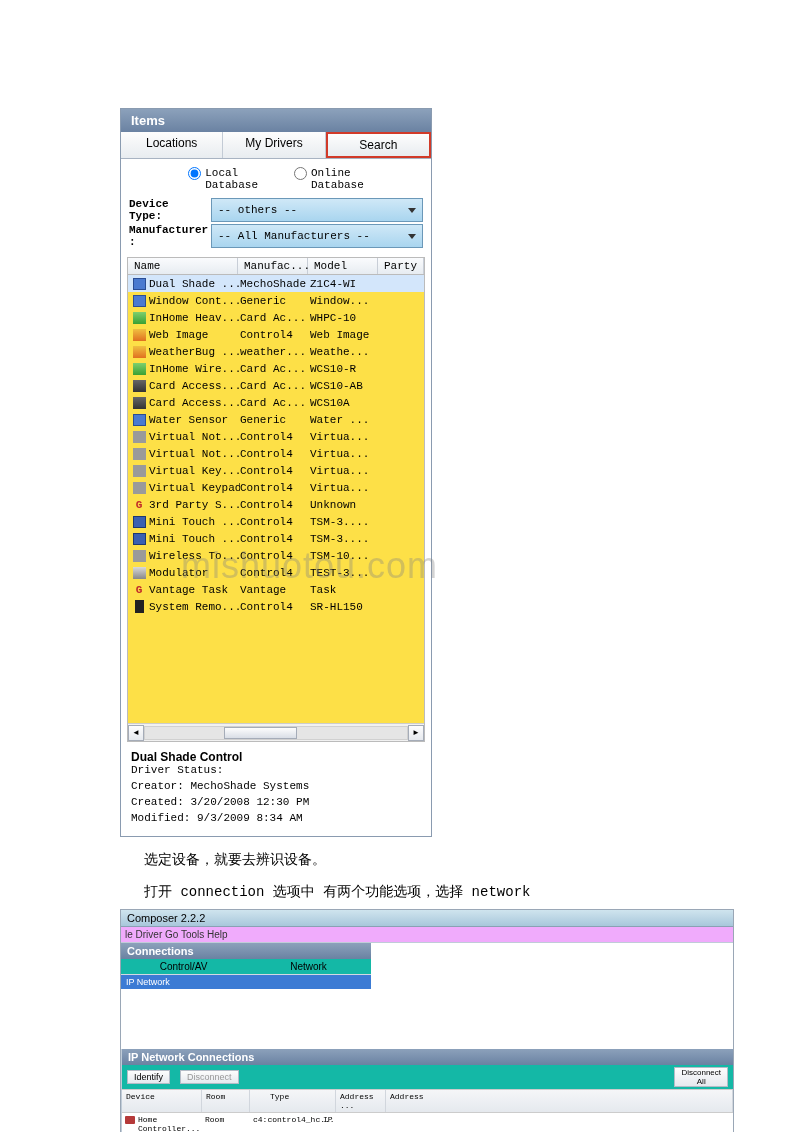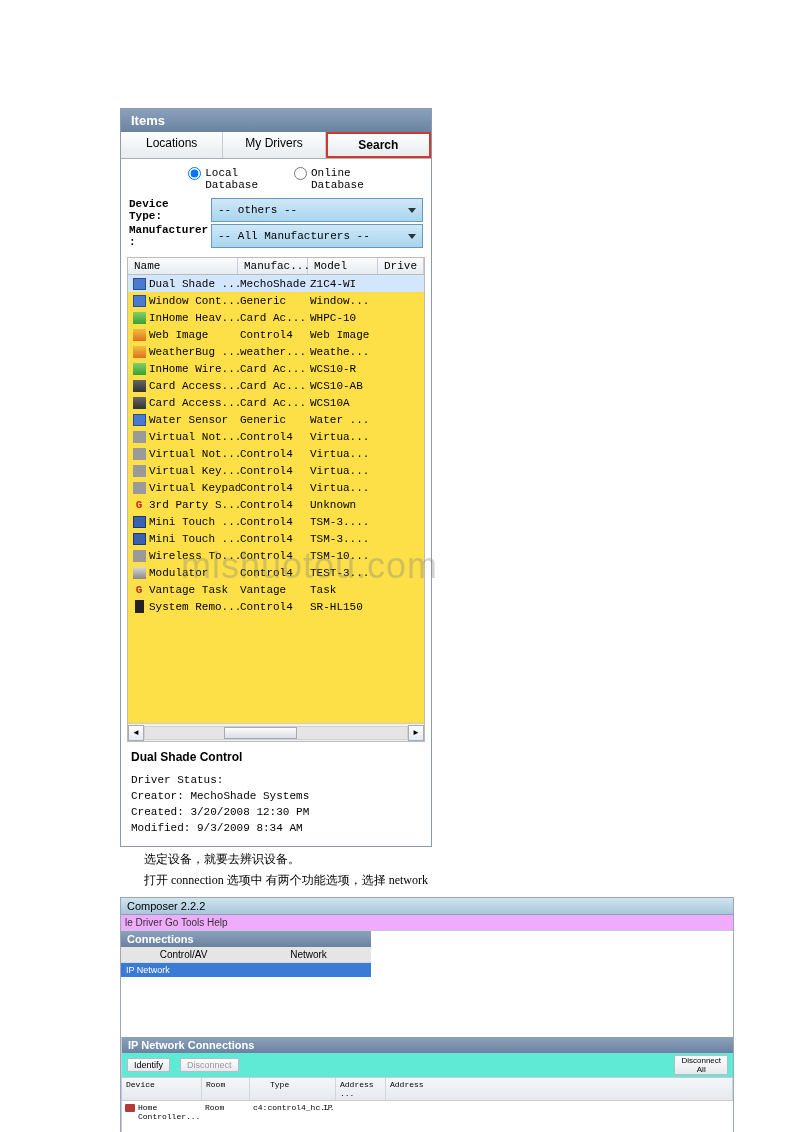--- a/index.html
+++ b/index.html
@@ -10,21 +10,21 @@
     background: linear-gradient(#8ca1bb, #6a82a2);
     color: #fff; font-weight: bold; font-size: 13px;
     padding: 4px 10px;
   }
   .tabs { display: flex; border-bottom: 1px solid #a8b3c2; background: #fff; }
   .tab {
     flex: 1; text-align: center; padding: 4px 0; font-size: 12px;
     background: linear-gradient(#fdfdfd, #e8ecf0);
     border-right: 1px solid #c3cbd5; cursor: pointer;
   }
-  .tab:last-child { border-right: none; border: 2px solid #d13a29; font-weight: bold; }
+  .tab:last-child { border-right: none; border: 2px solid #d13a29; }
   .radio-row { display: flex; justify-content: center; gap: 36px; padding: 8px 0 6px; font-family: 'Courier New', monospace; font-size: 11px; }
   .radio-row label { display: flex; align-items: flex-start; gap: 4px; line-height: 1.1; }
   .radline { display: inline-block; }
   .filter-row { display: flex; align-items: center; font-family: 'Courier New', monospace; font-size: 11px; padding: 1px 8px; }
   .filter-row .flabel { width: 82px; font-weight: bold; }
   .filter-row .fselect {
     flex: 1;
     background: linear-gradient(#cfe8f7, #a9d5ef);
     border: 1px solid #6b98b8;
     padding: 11px 6px; font-family: 'Courier New', monospace;
@@ -44,36 +44,36 @@
   .grow.selected { background: #d3e6fb; }
   .grow .ico { width: 16px; height: 15px; margin: 0 2px 0 3px; display: inline-flex; align-items: center; justify-content: center; font-size: 11px; }
   .gc-name { width: 91px; white-space: nowrap; overflow: hidden; }
   .gc-manu { width: 70px; white-space: nowrap; overflow: hidden; }
   .gc-model { width: 70px; white-space: nowrap; overflow: hidden; }
   .scrollbox { display: flex; background: #f1f1f1; border-top: 1px solid #ccc; height: 18px; align-items: center; }
   .sb-btn { width: 16px; height: 16px; background: linear-gradient(#fdfdfd,#e6e9ee); border: 1px solid #a5acb8; display: flex; align-items: center; justify-content: center; font-size: 8px; }
   .sb-track { flex: 1; height: 14px; background: #e5e5e5; border: 1px solid #d0d0d0; position: relative; }
   .sb-thumb { position: absolute; left: 30%; top: 0; width: 28%; height: 100%; background: linear-gradient(#fdfdfd,#d9dee6); border: 1px solid #a5acb8; }
   .details { padding: 8px 10px; font-family: 'Courier New', monospace; font-size: 11px; }
-  .details .dtitle { font-family: Arial, sans-serif; font-weight: bold; font-size: 12px; margin-bottom: 10px; }
+  .details .dtitle { font-family: Arial, sans-serif; font-weight: bold; font-size: 12px; margin-bottom: 0; }
   .details div { margin-bottom: 4px; }
 
-  .text-cn { font-family: Liberation Serif, serif; font-size: 12px; padding-left: 24px; margin-top: 4px; }
+  .text-cn { font-family: Liberation Mono, monospace; font-size: 14px; padding-left: 24px; margin-top: 14px; }
 
   .app2 { width: 614px; margin-top: 8px; border: 1px solid #9aa7b6; }
   .app2-title { background: linear-gradient(#cfe4ee,#a8c7db); font-size: 11px; padding: 2px 6px; border-bottom: 1px solid #8aa1b4; }
   .app2-menu { background: #f0abfc; font-size: 10px; padding: 2px 4px; border-bottom: 1px solid #c0ccd8; color: #333; }
   .app2-body { display: flex; flex-direction: column; }
   .leftcol { width: 250px; }
   .panehead { background: linear-gradient(#8ca1bb,#6a82a2); color: #fff; font-weight: bold; font-size: 11px; padding: 2px 6px; }
-  .subhead { display: flex; font-size: 10px; background: #e5e5e5; border-bottom: 1px solid #d2d9e1; }
+  .subhead { display: flex; font-size: 10px; background: #14b8a6; border-bottom: 1px solid #d2d9e1; }
   .subhead div { flex: 1; text-align: center; padding: 2px 0; }
   .ipnet { background: #3b7bd4; color: #fff; font-size: 9px; padding: 2px 5px; display: flex; justify-content: space-between; }
   .rightcol { flex: 1; border-left: 1px solid #c0ccd8; }
-  .ipbtns { display: flex; gap: 10px; font-size: 9px; padding: 2px 5px; border-bottom: 1px solid #ccc; background: #5eead4; align-items: center; }
+  .ipbtns { display: flex; gap: 10px; font-size: 9px; padding: 2px 5px; border-bottom: 1px solid #ccc; background: #14b8a6; align-items: center; }
   .ipbtns .rbtn { border: 1px solid #b4bcc7; background: linear-gradient(#fdfdfd,#e6e9ee); padding: 1px 6px; }
   .ipbtns .discbtn { margin-left: auto; border: 1px solid #b4bcc7; background: linear-gradient(#fdfdfd,#e6e9ee); padding: 0 6px; font-size: 8px; line-height: 9px; text-align: center; }
   .iphdr { display: flex; font-size: 8px; background: linear-gradient(#f5f6f8,#e5e9ee); border-bottom: 1px solid #ccc; font-family: 'Courier New', monospace; }
   .iphdr div { padding: 2px 4px; border-right: 1px solid #d1d6dd; }
   .iprow { display: flex; font-size: 8px; padding: 2px 0; font-family: 'Courier New', monospace; }
   .iprow .icn { width: 10px; height: 8px; background: #b53939; margin: 1px 3px 0 3px; border-radius: 1px; }
   .watermark {
     position: absolute; font-size: 36px; color: rgba(130,130,130,0.35);
     font-family: Arial, sans-serif; letter-spacing: 1px; pointer-events: none;
   }
@@ -130,21 +130,21 @@
         <span>-- All Manufacturers --</span>
         <span class="arrow-down"></span>
       </div>
     </div>
 
     <div class="grid">
       <div class="grid-head">
         <div class="gh gh-name">Name</div>
         <div class="gh gh-manu">Manufac...</div>
         <div class="gh gh-model">Model</div>
-        <div class="gh gh-drv">Drive</div>
+        <div class="gh gh-drv">Party</div>
       </div>
       <div class="grid-body" id="grid-body">
           <div class="grow selected">
             <span class="ico">
               <span class="ico-blue"></span>
             </span>
             <span class="gc-name">Dual Shade ...</span>
             <span class="gc-manu">MechoShade</span>
             <span class="gc-model">Z1C4-WI</span>
           </div>

